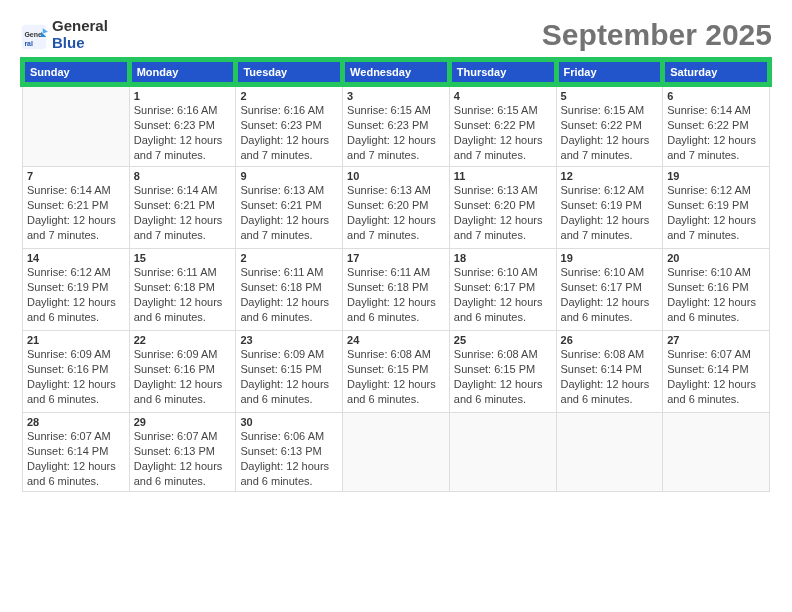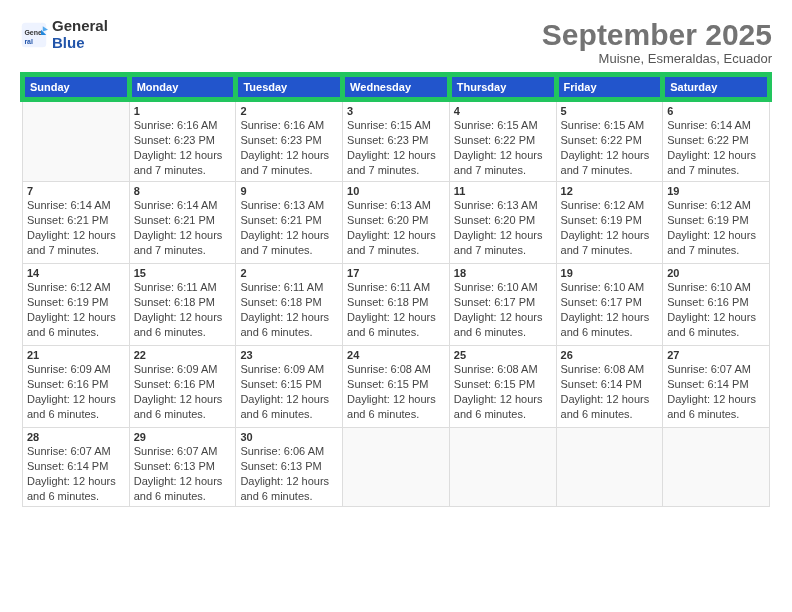--- a/index.html
+++ b/index.html
@@ -17,21 +17,21 @@
       background: #fff;
     }
     .header-row {
       display: flex;
       justify-content: space-between;
       align-items: flex-start;
       margin-bottom: 6px;
     }
     .logo {
       display: flex;
-      align-items: center;
+      align-items: flex-end;
       gap: 4px;
     }
     .logo-text {
       display: flex;
       flex-direction: column;
       line-height: 1.1;
     }
     .logo-general {
       font-size: 15px;
       font-weight: bold;
@@ -115,21 +115,20 @@
         <polygon points="24,10 30,16 24,16" fill="#2288dd"></polygon>
         <polygon points="26,6 32,10 26,12" fill="#55aaee"></polygon>
       </svg>
       <div class="logo-text">
         <span class="logo-general">General</span>
         <span class="logo-blue">Blue</span>
       </div>
     </div>
     <div class="title-block">
       <div class="month-title">September 2025</div>
-      <div class="subtitle">Muisne, Esmeraldas, Ecuador</div>
     </div>
   </div>
 
   <table class="calendar">
     <thead>
       <tr>
         <th>Sunday</th>
         <th>Monday</th>
         <th>Tuesday</th>
         <th>Wednesday</th>

